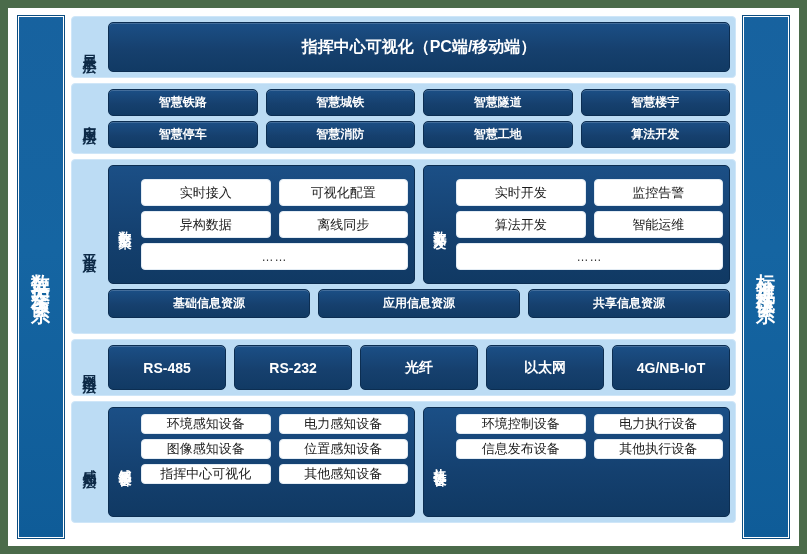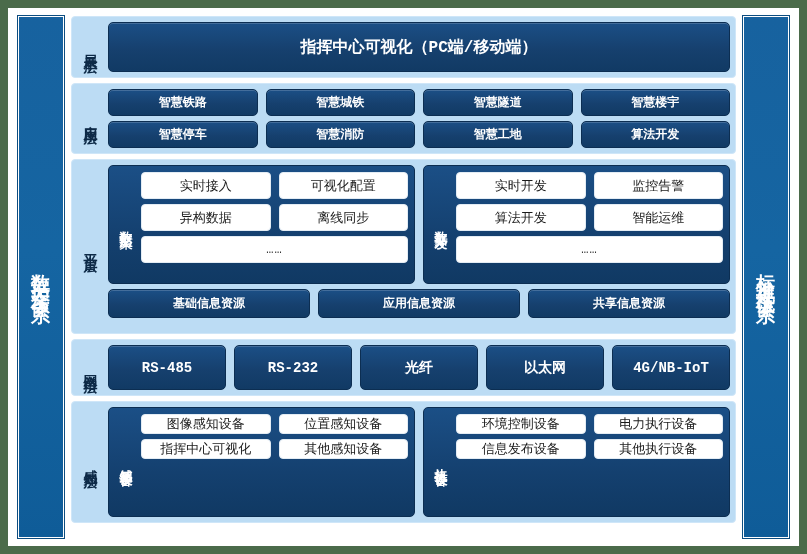--- a/index.html
+++ b/index.html
@@ -32,21 +32,21 @@
     writing-mode:vertical-rl;
     text-orientation:upright;
     color:#ffffff;
     font-size:19px;
     font-weight:bold;
     letter-spacing:6px;
     line-height:1;
   }
 
   
-  .stack{flex:1 1 auto;display:flex;flex-direction:column;gap:5px;min-width:0;font-family:Liberation Mono, monospace;}
+  .stack{flex:1 1 auto;display:flex;flex-direction:column;gap:5px;min-width:0;}
 
   .layer{
     background:#bcdcf4;
     border:1px solid #cfe6f8;
     border-radius:4px;
     display:flex;
     align-items:stretch;
     padding:5px;
     box-sizing:border-box;
     gap:5px;
@@ -100,20 +100,21 @@
   .group{
     flex:1 1 0;
     background:linear-gradient(180deg,#1b4f86 0%,#14406f 60%,#103963 100%);
     border:1px solid #0c2e52;
     border-radius:5px;
     display:flex;
     padding:6px;
     gap:6px;
     box-sizing:border-box;
     min-width:0;
+    align-items:center;
   }
   .group-label{
     flex:0 0 20px;width:20px;
     display:flex;align-items:center;justify-content:center;
     color:#ffffff;font-size:13px;font-weight:bold;
   }
   .group-label span{
     writing-mode:vertical-rl;text-orientation:upright;
     letter-spacing:2px;line-height:1;
   }
@@ -270,20 +271,24 @@
       </div>
       <div class="layer-body">
         <div class="sense-groups">
 
           <div class="sense-group">
             <div class="group-label">
               <span>感知设备</span>
             </div>
             <div class="group-grid">
               <div class="row">
+                <div class="wbox sense-wbox">环境感知设备</div>
+                <div class="wbox sense-wbox">电力感知设备</div>
+              </div>
+              <div class="row">
                 <div class="wbox sense-wbox">图像感知设备</div>
                 <div class="wbox sense-wbox">位置感知设备</div>
               </div>
               <div class="row">
                 <div class="wbox sense-wbox">指挥中心可视化</div>
                 <div class="wbox sense-wbox">其他感知设备</div>
               </div>
             </div>
           </div>
 

